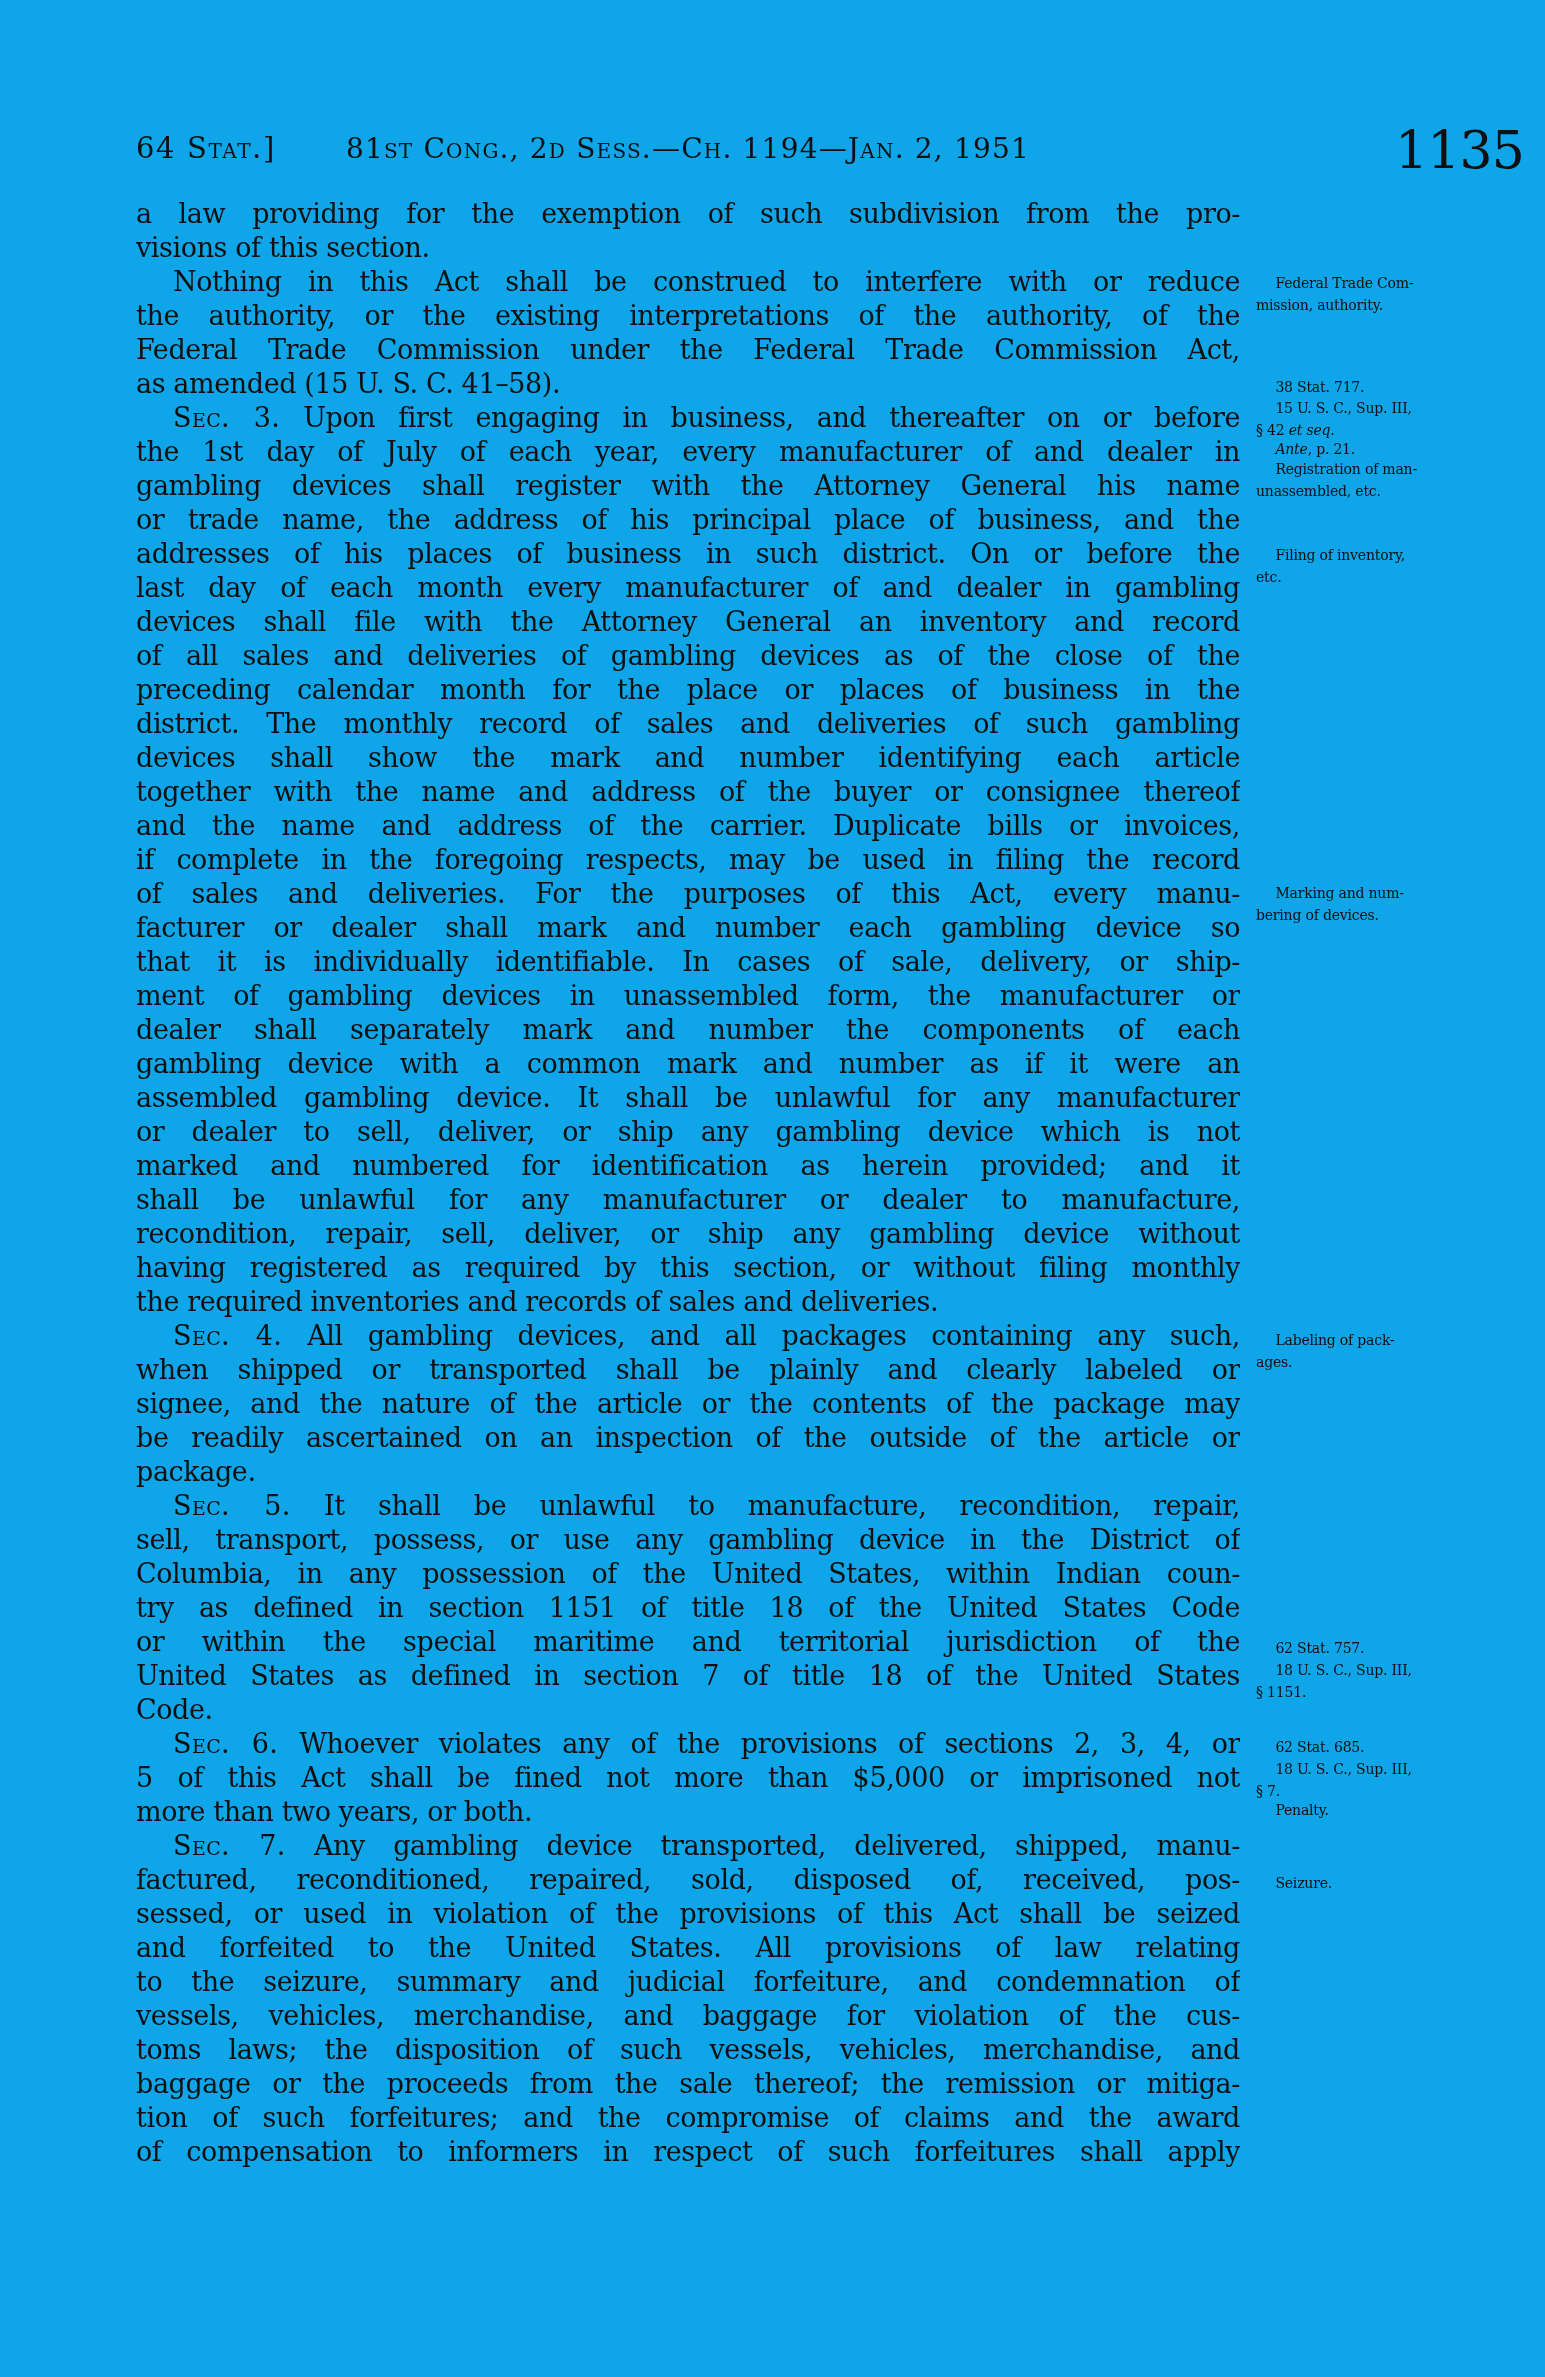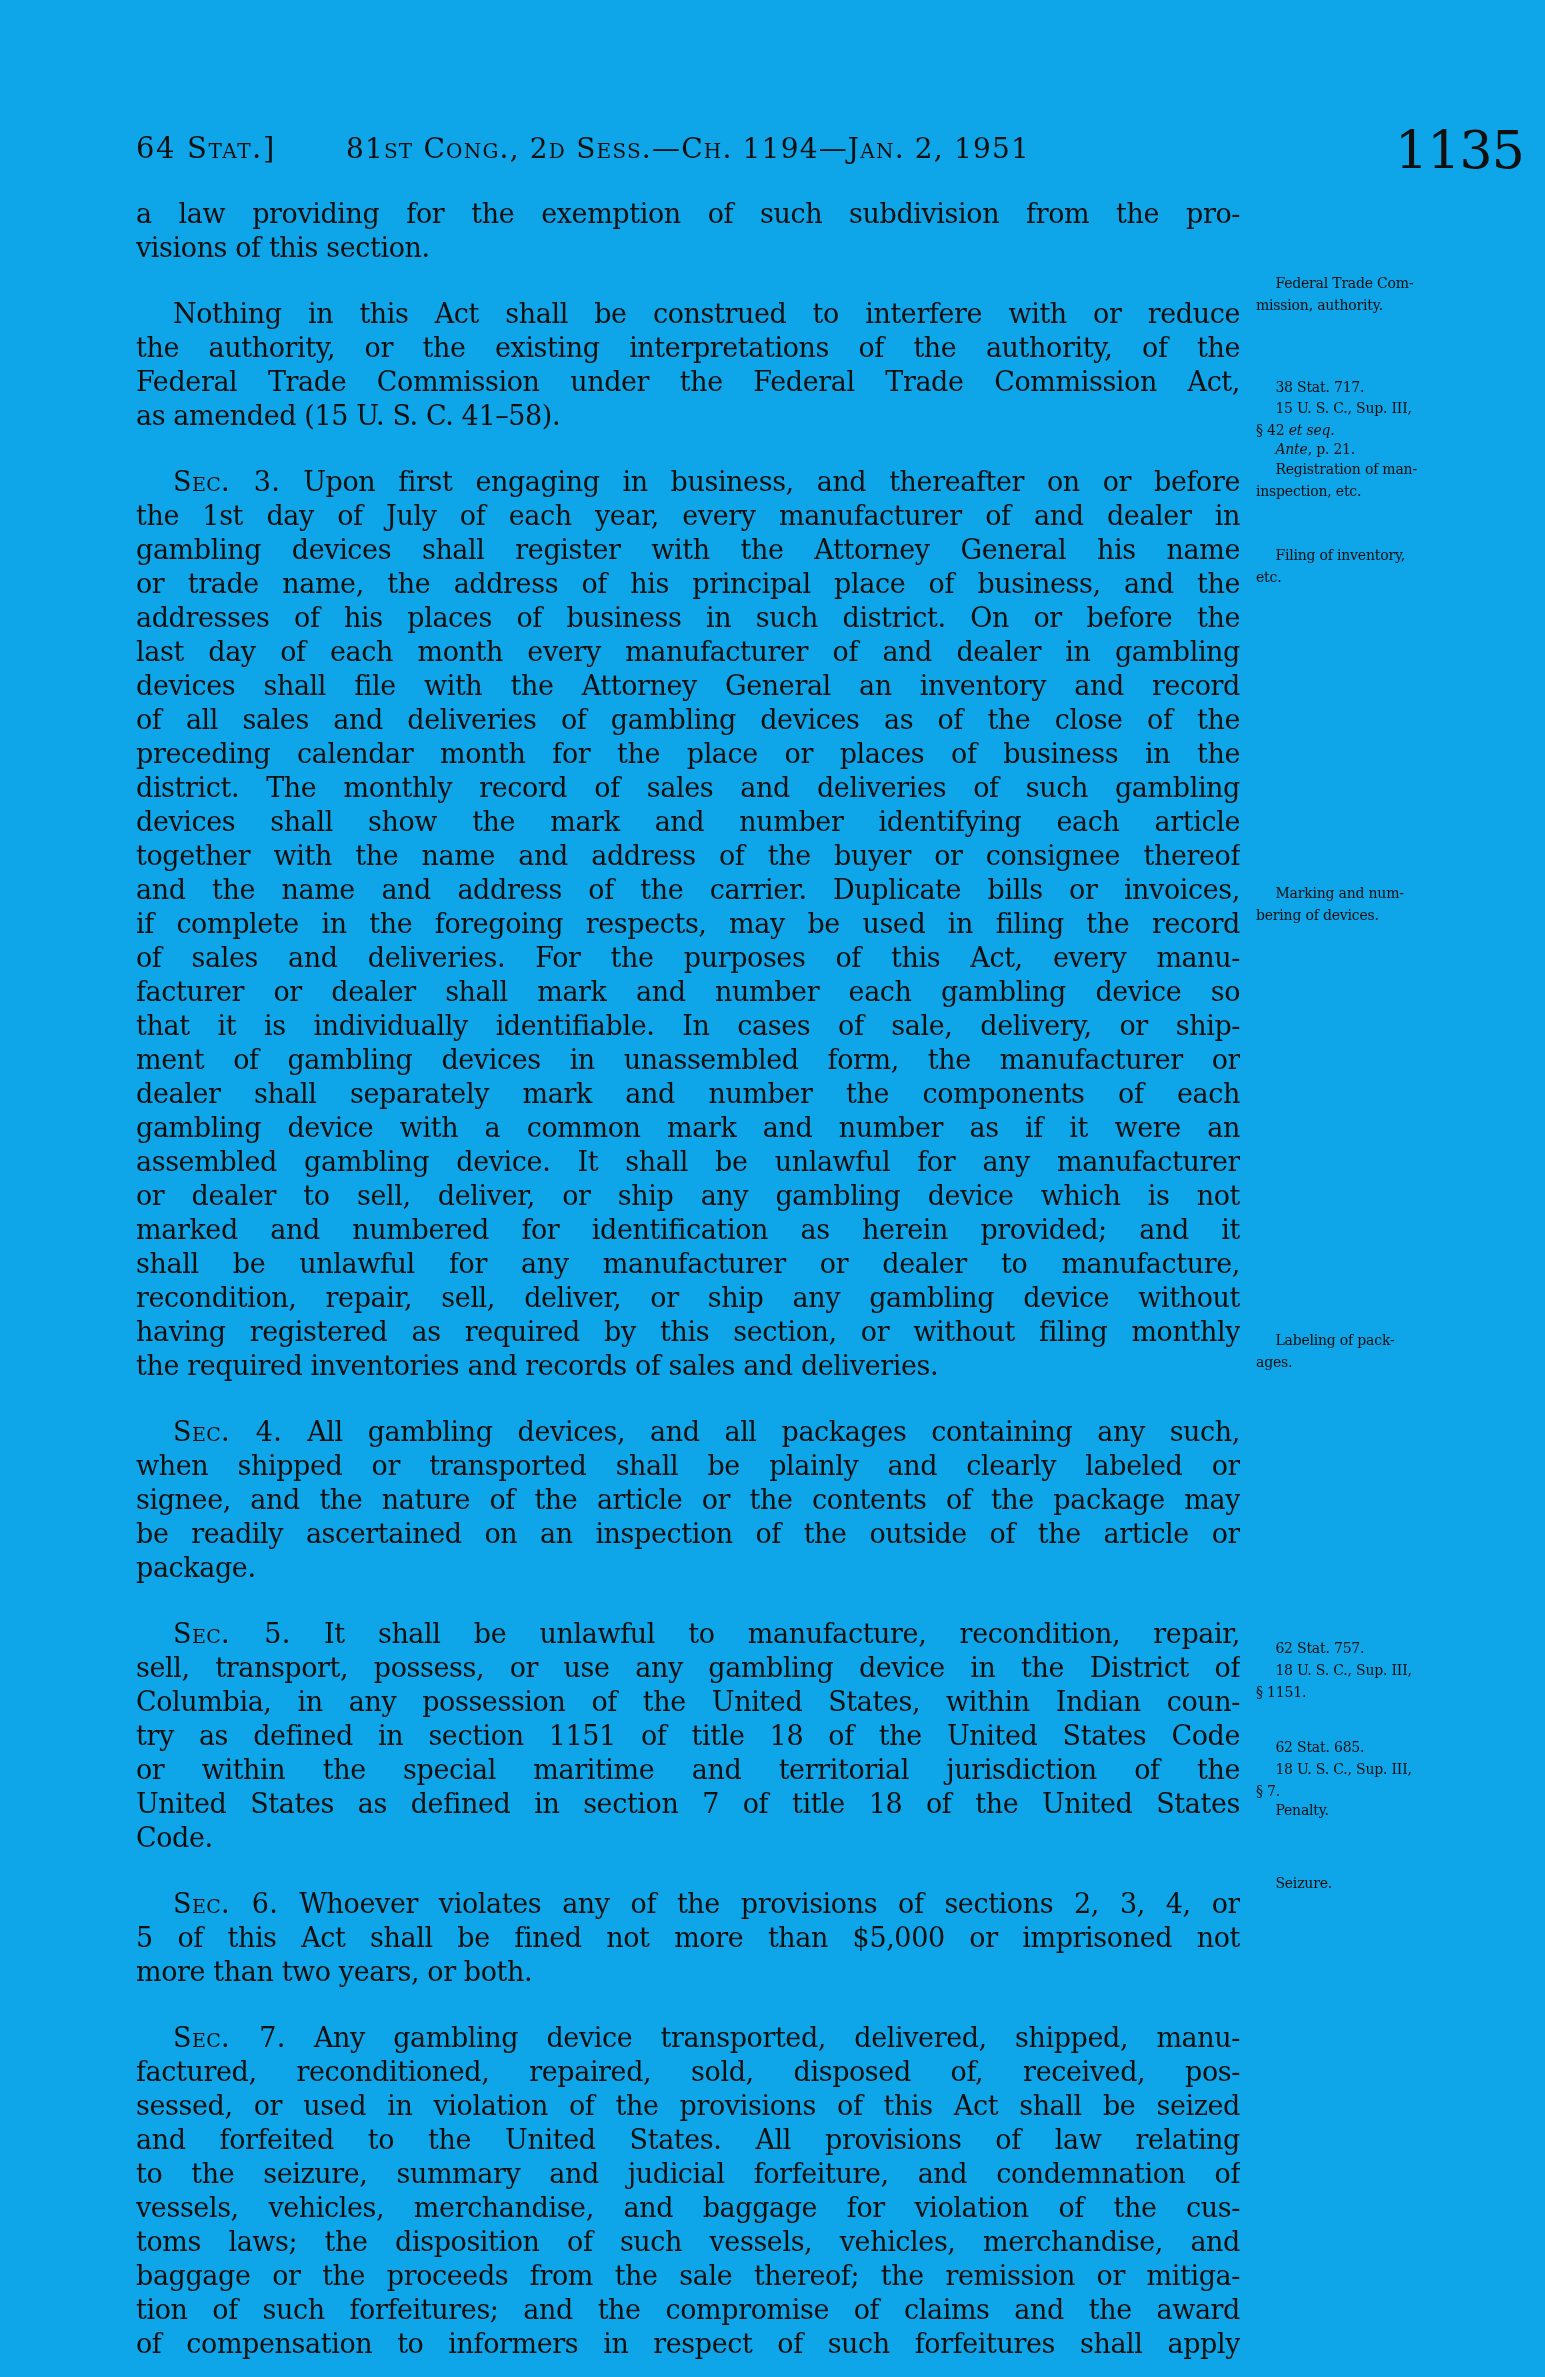--- a/index.html
+++ b/index.html
@@ -38,21 +38,21 @@
   }
   .bl {
     height: 34px; line-height: 34px;
     font-size: 27px; letter-spacing: -0.4px;
     text-align: justify;
     overflow: hidden;
   }
   .bl::after { content: ""; display: inline-block; width: 100%; height: 0; }
   .bl.end { text-align: left; }
   .bl.end::after { content: none; }
-  .bl.ind { text-indent: 37px; margin-top: 32px; }
+  .bl.ind { text-indent: 37px; }
   .sc { font-variant: small-caps; letter-spacing: 0.4px; }
   
   .margin-col { position: absolute; left: 0; top: 0; width: 100%; height: 100%; }
   .mnote {
     position: absolute; left: 1256px; width: 261px;
     font-size: 14px; line-height: 22px; letter-spacing: -0.2px;
   }
   .mline.ind { text-indent: 19.4px; }
   .em { font-style: italic; }
 </style>
@@ -133,21 +133,21 @@
       </div>
       <div class="mnote" style="top: 397px;">
         <div class="mline ind"><span>15 U. S. C., Sup. III,</span></div>
         <div class="mline"><span>§ 42 </span><span class="em">et seq.</span></div>
       </div>
       <div class="mnote" style="top: 438px;">
         <div class="mline ind"><span class="em">Ante</span><span>, p. 21.</span></div>
       </div>
       <div class="mnote" style="top: 458px;">
         <div class="mline ind"><span>Registration of man-</span></div>
-        <div class="mline"><span>inspection, etc.</span></div>
+        <div class="mline"><span>unassembled, etc.</span></div>
       </div>
       <div class="mnote" style="top: 544px;">
         <div class="mline ind"><span>Filing of inventory,</span></div>
         <div class="mline"><span>etc.</span></div>
       </div>
       <div class="mnote" style="top: 882px;">
         <div class="mline ind"><span>Marking and num-</span></div>
         <div class="mline"><span>bering of devices.</span></div>
       </div>
       <div class="mnote" style="top: 1329px;">

